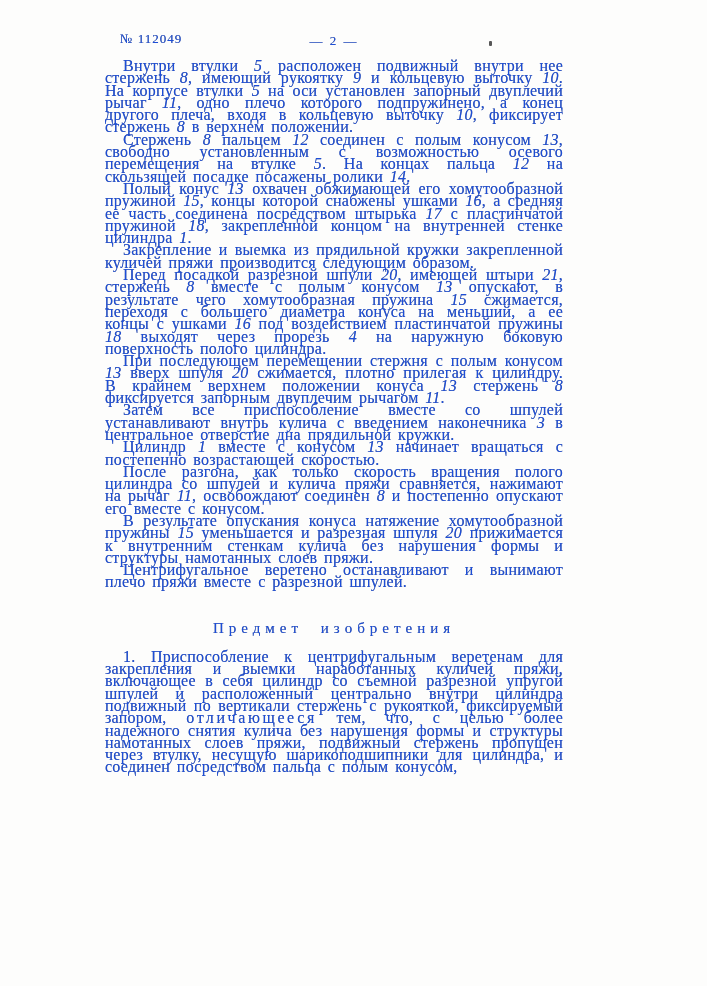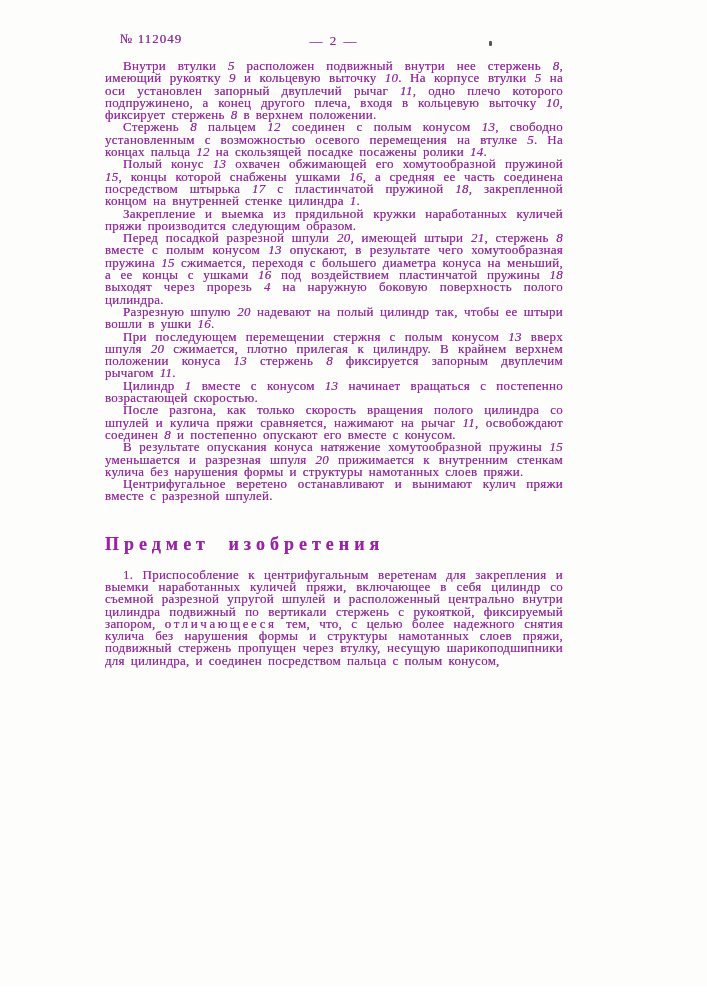--- a/index.html
+++ b/index.html
@@ -7,21 +7,21 @@
     padding: 0;
     background: #ffffff;
   }
   .page {
     position: relative;
     width: 707px;
     height: 986px;
     background: #fdfdfc;
     overflow: hidden;
     font-family: "Liberation Serif", "DejaVu Serif", serif;
-    color: #a21caf;
+    color: #1d4ed8;
     text-shadow: 0 0 0.6px rgba(40,40,40,0.55);
   }
   .header-patent-no {
     position: absolute;
     left: 120px;
     top: 31px;
     font-size: 13px;
     letter-spacing: 1px;
   }
   .header-page-no {
@@ -44,33 +44,34 @@
     opacity: 0.85;
   }
   .text-column {
     position: absolute;
     left: 105px;
     top: 60px;
     width: 458px;
   }
   .para {
     margin: 0;
-    font-size: 13px;
+    font-size: 16px;
     line-height: 12.3px;
     text-align: justify;
     text-indent: 18px;
     word-spacing: 2.5px;
     letter-spacing: 0.25px;
   }
   .it { font-style: italic; }
   .sp { letter-spacing: 2.6px; }
   .claims-heading {
     margin: 31px 0 14px 0;
-    font-size: 18px;
-    font-weight: bold;
+    font-size: 15px;
+    font-weight: normal;
+    text-align: center;
     letter-spacing: 5px;
     word-spacing: 9px;
   }
 </style>
 </head>
 <body>
 
 <div class="page">
 
   <div class="header-patent-no">№ 112049</div>
@@ -78,28 +79,28 @@
   <div class="header-page-no">— 2 —</div>
 
   <div class="ink-speck"></div>
 
   <div class="text-column">
 
     <div>
         <p class="para"><span>Внутри втулки </span><span class="it">5</span><span> расположен подвижный внутри нее стержень </span><span class="it">8</span><span>, имеющий рукоятку </span><span class="it">9</span><span> и кольцевую выточку </span><span class="it">10</span><span>. На корпусе втулки </span><span class="it">5</span><span> на оси установлен запорный двуплечий рычаг </span><span class="it">11</span><span>, одно плечо которого подпружинено, а конец другого плеча, входя в кольцевую выточку </span><span class="it">10</span><span>, фиксирует стержень </span><span class="it">8</span><span> в верхнем положении.</span></p>
         <p class="para"><span>Стержень </span><span class="it">8</span><span> пальцем </span><span class="it">12</span><span> соединен с полым конусом </span><span class="it">13</span><span>, свободно установленным с возможностью осевого перемещения на втулке </span><span class="it">5</span><span>. На концах пальца </span><span class="it">12</span><span> на скользящей посадке посажены ролики </span><span class="it">14</span><span>.</span></p>
         <p class="para"><span>Полый конус </span><span class="it">13</span><span> охвачен обжимающей его хомутообразной пружиной </span><span class="it">15</span><span>, концы которой снабжены ушками </span><span class="it">16</span><span>, а средняя ее часть соединена посредством штырька </span><span class="it">17</span><span> с пластинчатой пружиной </span><span class="it">18</span><span>, закрепленной концом на внутренней стенке цилиндра </span><span class="it">1</span><span>.</span></p>
-        <p class="para"><span>Закрепление и выемка из прядильной кружки наработанных куличей пряжи производится следующим образом.</span></p>
+        <p class="para"><span>Закрепление и выемка из прядильной кружки закрепленной куличей пряжи производится следующим образом.</span></p>
         <p class="para"><span>Перед посадкой разрезной шпули </span><span class="it">20</span><span>, имеющей штыри </span><span class="it">21</span><span>, стержень </span><span class="it">8</span><span> вместе с полым конусом </span><span class="it">13</span><span> опускают, в результате чего хомутообразная пружина </span><span class="it">15</span><span> сжимается, переходя с большего диаметра конуса на меньший, а ее концы с ушками </span><span class="it">16</span><span> под воздействием пластинчатой пружины </span><span class="it">18</span><span> выходят через прорезь </span><span class="it">4</span><span> на наружную боковую поверхность полого цилиндра.</span></p>
-        <p class="para"><span>Разрезную шпулю </span><span class="it">20</span><span> надевают на полый цилиндр так, чтобы ее штыри вошли в ушки </span><span class="it">16</span><span>.</span></p>
         <p class="para"><span>При последующем перемещении стержня с полым конусом </span><span class="it">13</span><span> вверх шпуля </span><span class="it">20</span><span> сжимается, плотно прилегая к цилиндру.  В крайнем верхнем положении конуса </span><span class="it">13</span><span> стержень </span><span class="it">8</span><span> фиксируется запорным двуплечим рычагом </span><span class="it">11</span><span>.</span></p>
+        <p class="para"><span>Затем все приспособление вместе со шпулей устанавливают внутрь кулича с введением наконечника </span><span class="it">3</span><span> в центральное отверстие дна прядильной кружки.</span></p>
         <p class="para"><span>Цилиндр </span><span class="it">1</span><span> вместе с конусом </span><span class="it">13</span><span> начинает вращаться  с постепенно возрастающей скоростью.</span></p>
         <p class="para"><span>После разгона, как только скорость вращения полого цилиндра со шпулей и кулича пряжи сравняется, нажимают на рычаг </span><span class="it">11</span><span>, освобождают соединен </span><span class="it">8</span><span> и постепенно опускают его вместе с конусом.</span></p>
         <p class="para"><span>В результате опускания конуса натяжение хомутообразной пружины </span><span class="it">15</span><span> уменьшается и разрезная шпуля </span><span class="it">20</span><span> прижимается к внутренним стенкам кулича без нарушения формы и структуры намотанных слоев пряжи.</span></p>
-        <p class="para"><span>Центрифугальное веретено останавливают и вынимают кулич пряжи вместе с разрезной шпулей.</span></p>
+        <p class="para"><span>Центрифугальное веретено останавливают и вынимают плечо пряжи вместе с разрезной шпулей.</span></p>
       </div>
 
     <h2 class="claims-heading">Предмет изобретения</h2>
 
     <div>
         <p class="para"><span>1. Приспособление к центрифугальным веретенам для закрепления и выемки наработанных куличей пряжи, включающее в себя цилиндр со съемной разрезной упругой шпулей и расположенный центрально внутри цилиндра подвижный по вертикали стержень с рукояткой, фиксируемый запором, </span><span class="sp">отличающееся</span><span> тем, что, с целью более надежного снятия кулича без нарушения формы и структуры намотанных слоев пряжи, подвижный стержень пропущен через втулку, несущую шарикоподшипники для цилиндра, и соединен посредством пальца с полым конусом,</span></p>
       </div>
 
   </div>
 

